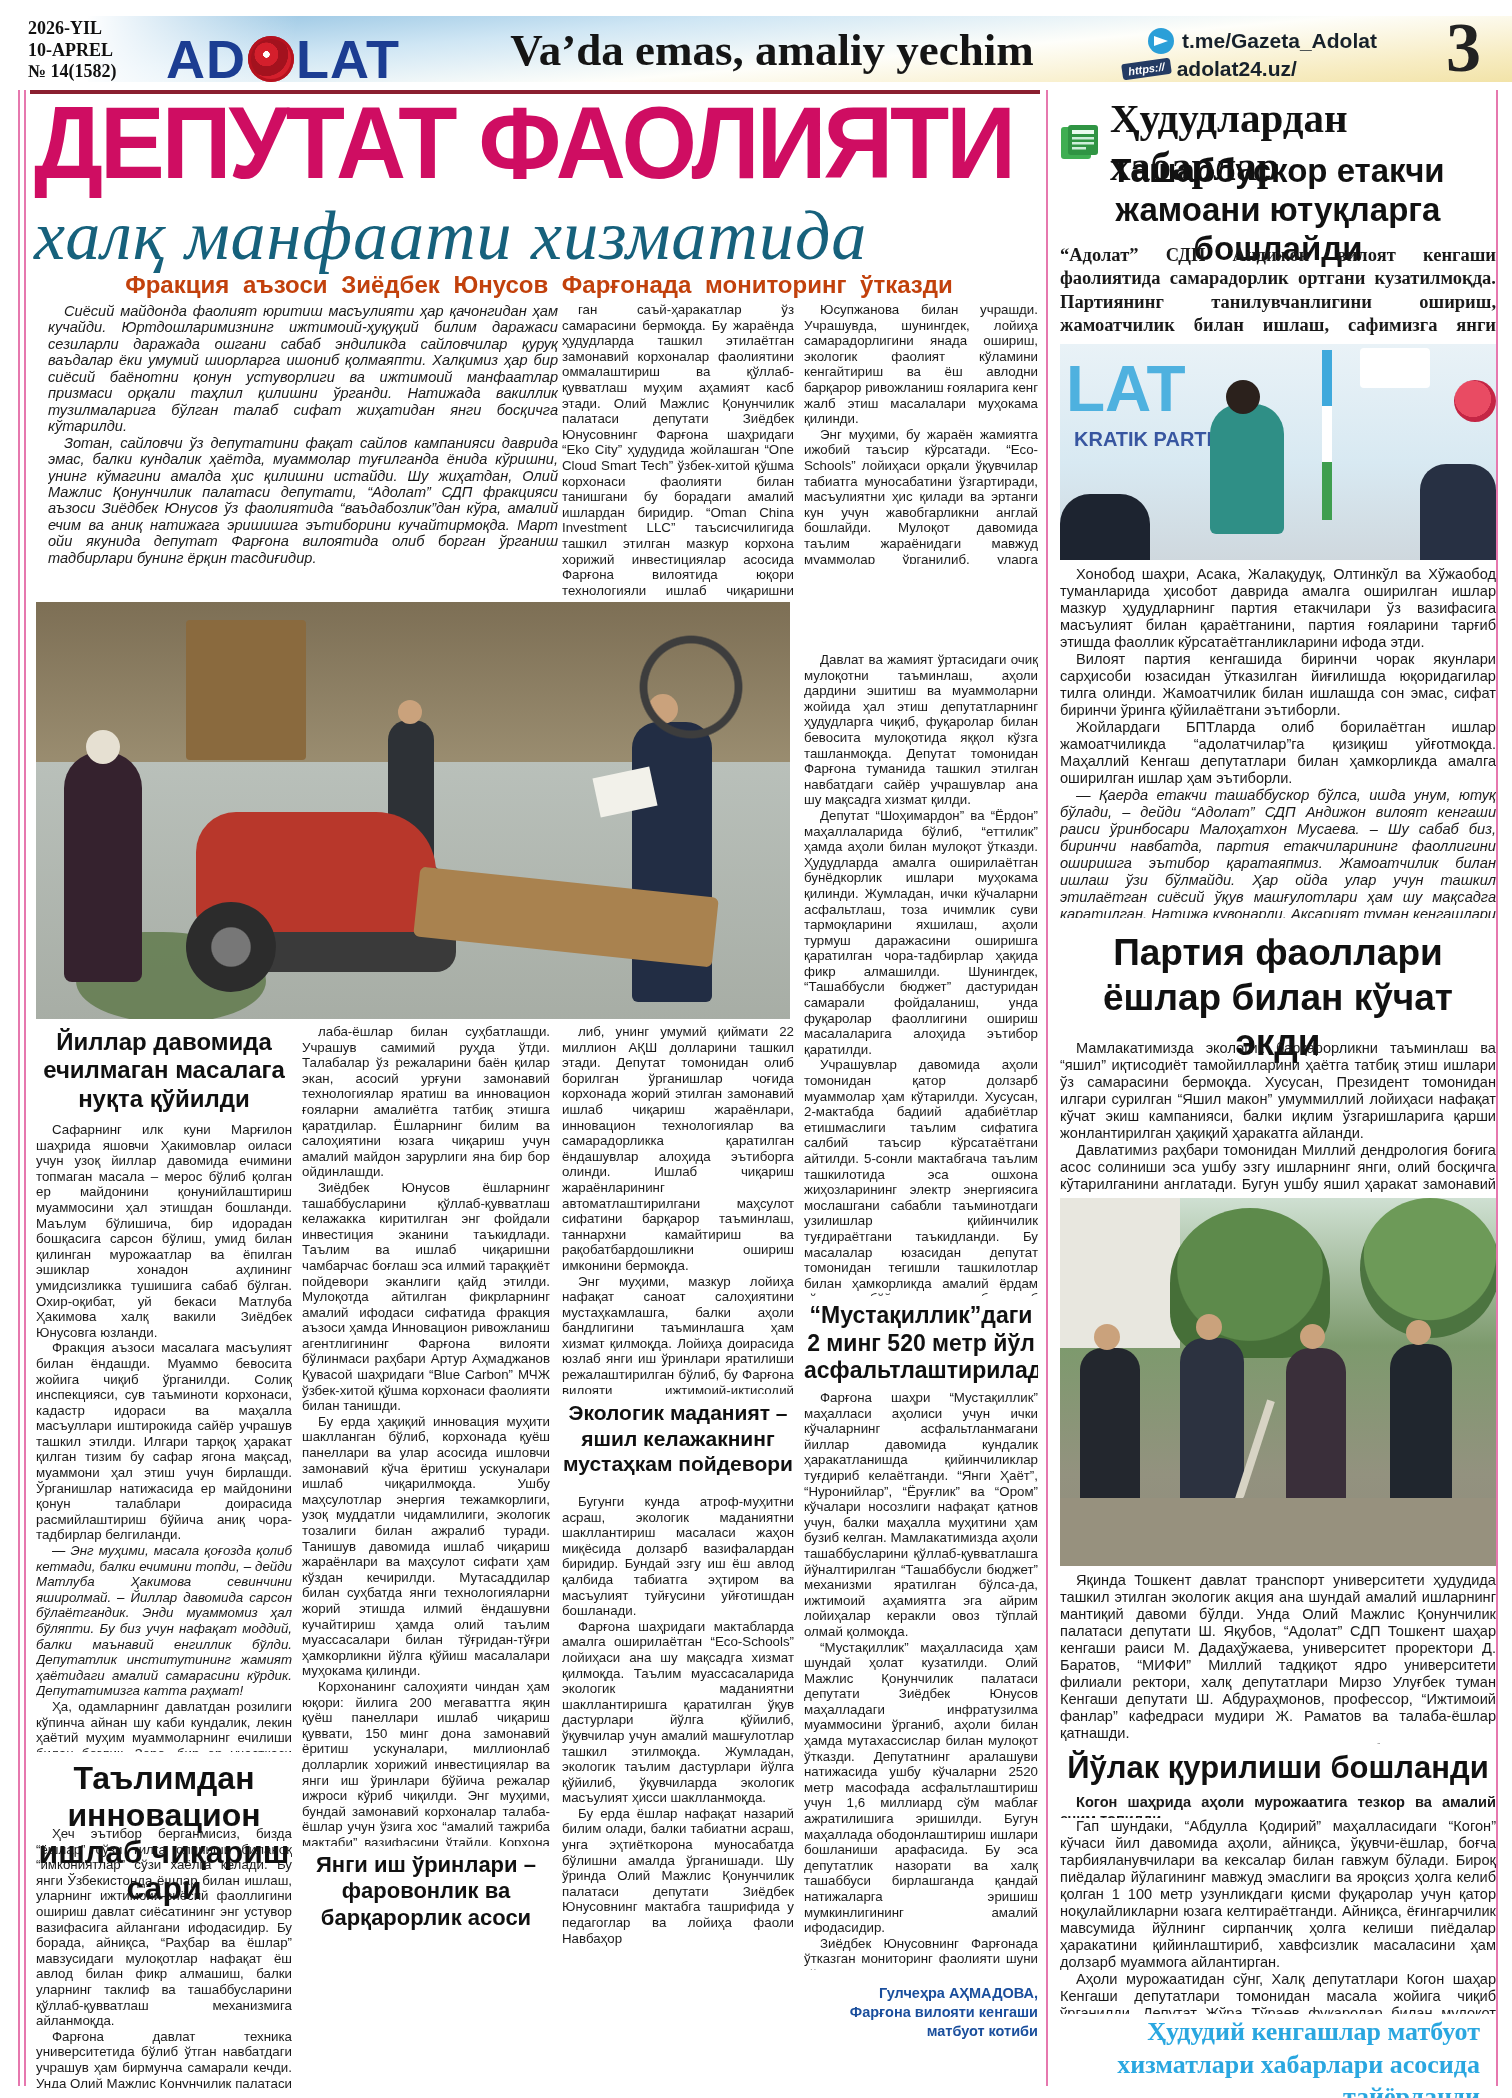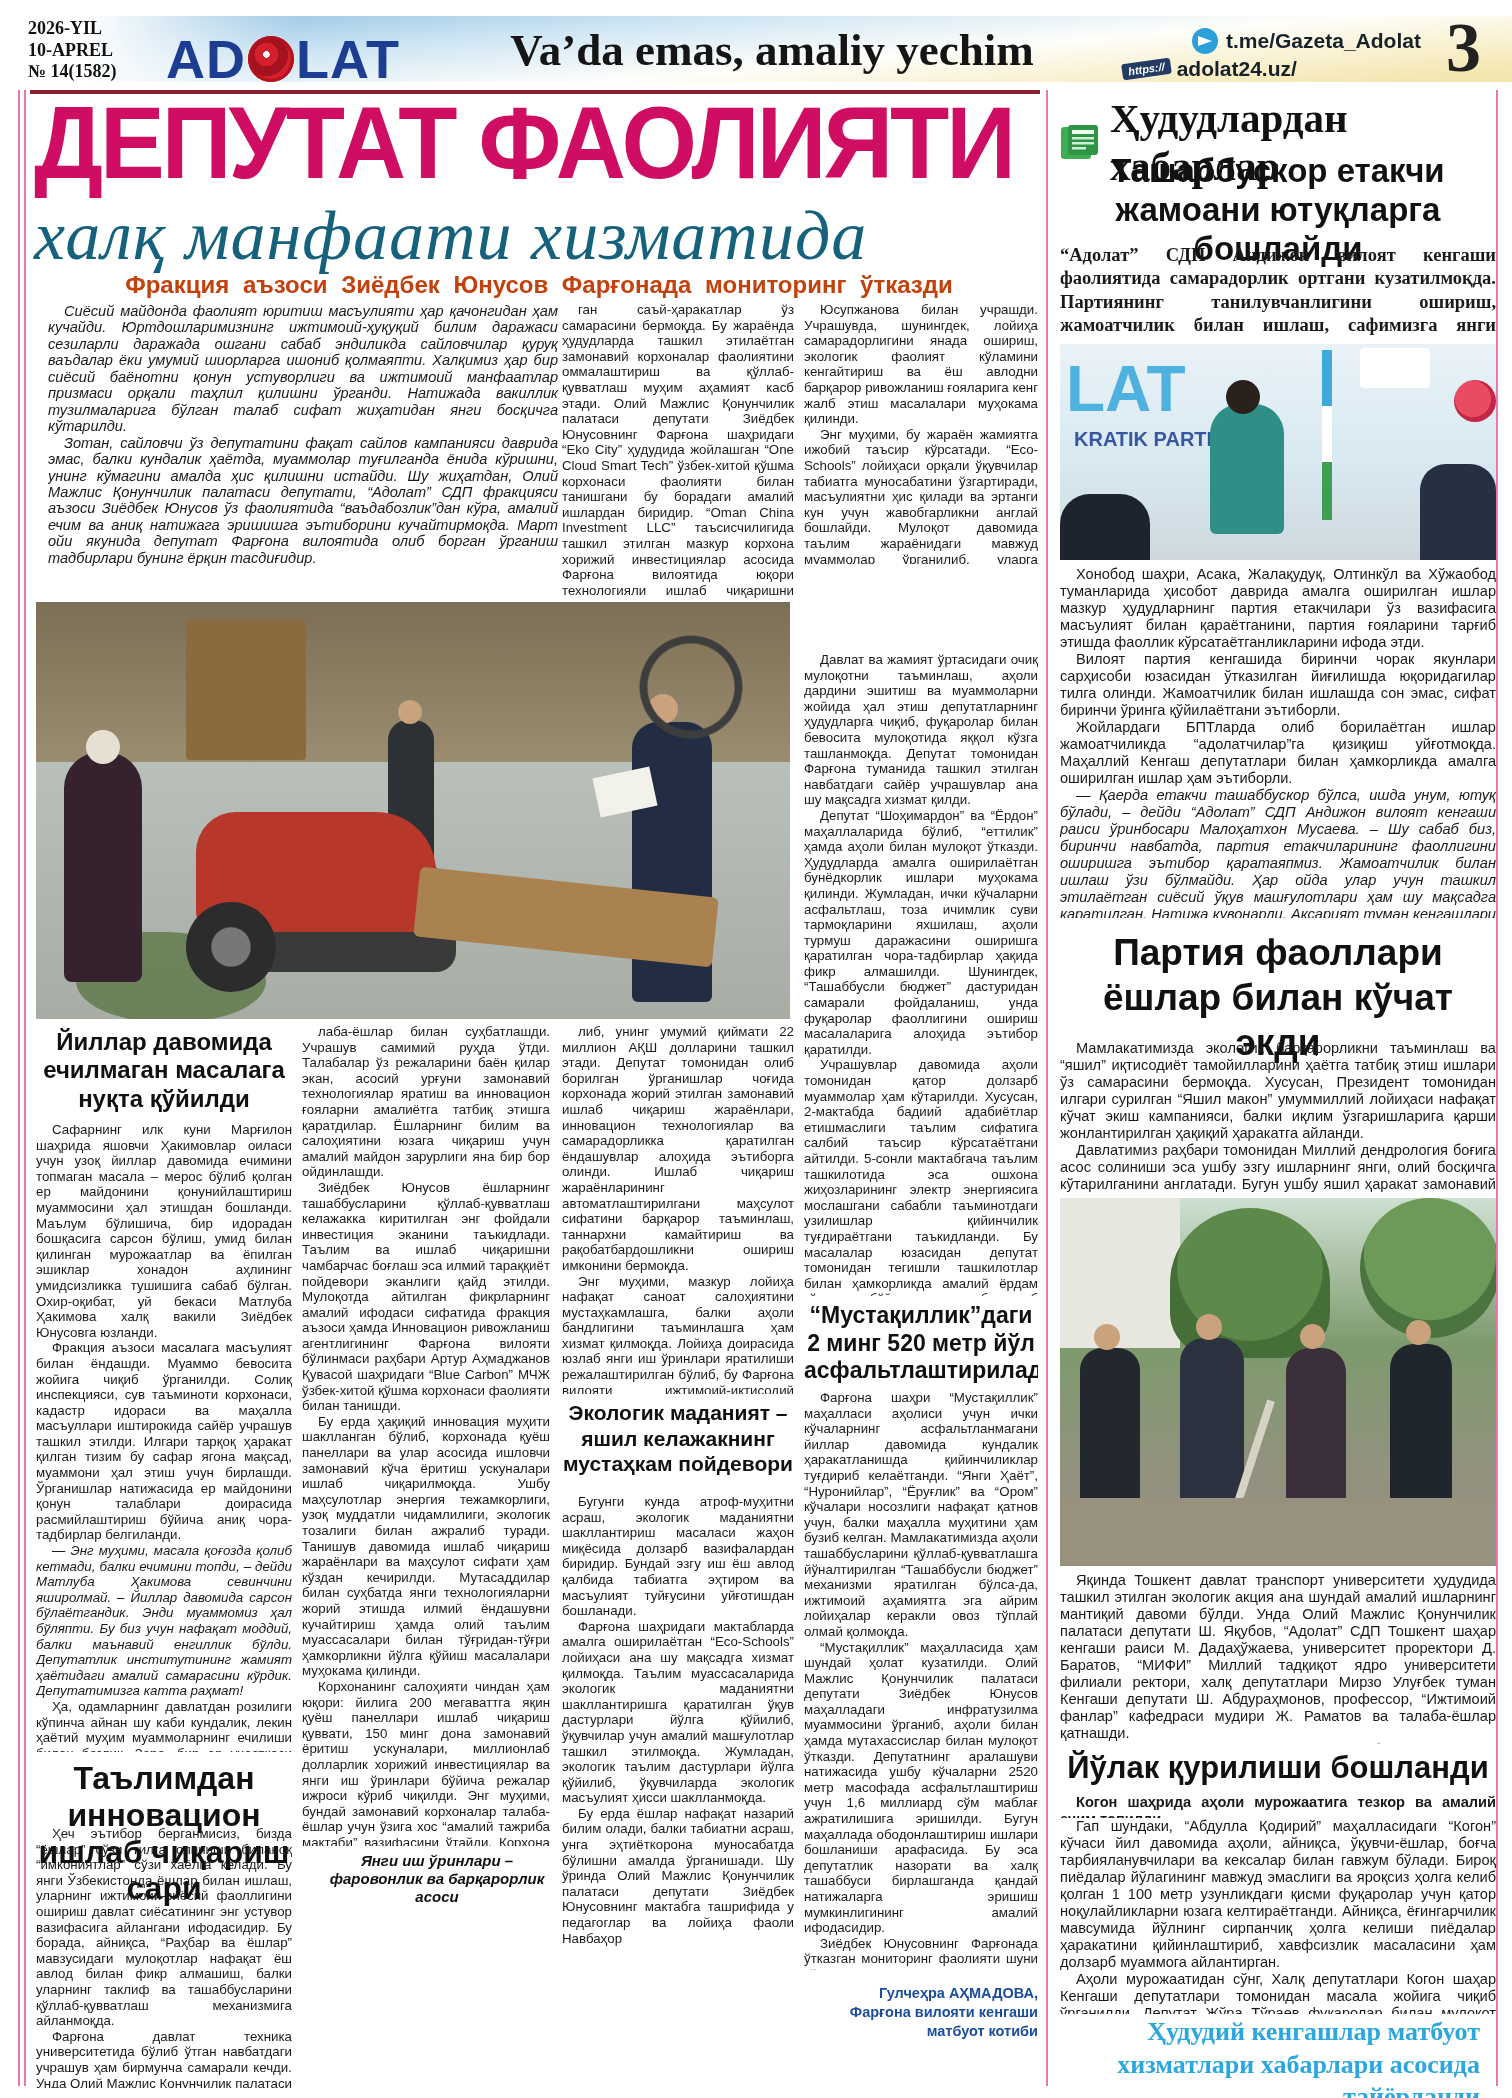--- a/index.html
+++ b/index.html
@@ -12,21 +12,21 @@
         background:linear-gradient(100deg,#ffffff 0%,rgba(255,255,255,0) 60%);}
   .dateblock{position:absolute;left:28px;top:18px;width:150px;font-family:"Liberation Serif",serif;
         font-weight:bold;font-size:18px;line-height:1.2;color:#111;}
   .logo{position:absolute;left:166px;top:28px;display:flex;align-items:center;
         font-weight:800;font-size:54px;color:#1c3d92;letter-spacing:1px;font-family:"Liberation Sans",sans-serif;}
   .rose{display:inline-block;width:46px;height:46px;border-radius:50%;margin:0 2px;
         background:radial-gradient(circle at 40% 40%,#ffffff 0 8%,#d41f2c 9% 30%,#a3121e 31% 55%,#d41f2c 56% 100%);
         box-shadow:inset 0 0 0 3px #b5121f;}
   .slogan{position:absolute;left:402px;top:24px;width:740px;text-align:center;
         font-family:"Liberation Serif",serif;font-weight:bold;font-size:45px;color:#151515;}
-  .tgrow{position:absolute;left:1192px;top:28px;display:flex;align-items:center;gap:8px;
+  .tgrow{position:absolute;left:1148px;top:28px;display:flex;align-items:center;gap:8px;
         font-weight:bold;font-size:21px;color:#17212b;}
   .tgicon{width:26px;height:26px;border-radius:50%;background:#2b9fd8;position:relative;flex:0 0 auto;}
   .tgicon:before{content:"";position:absolute;left:6px;top:8px;width:0;height:0;
         border-left:14px solid #fff;border-top:5px solid transparent;border-bottom:5px solid transparent;}
   .webrow{position:absolute;left:1122px;top:57px;display:flex;align-items:center;gap:6px;
         font-weight:bold;font-size:21px;color:#17212b;}
   .httpsbadge{display:inline-block;background:#243b63;color:#fff;font-size:11px;font-style:italic;
         padding:2px 6px;border-radius:3px;transform:rotate(-8deg);font-weight:bold;}
   .pagenum{position:absolute;left:1446px;top:8px;font-family:"Liberation Serif",serif;
         font-weight:bold;font-size:70px;color:#222;}
@@ -137,21 +137,21 @@
       <p class="para">Ҳеч эътибор берганмисиз, бизда “ёшлар” сўзи тилга олиниши биланоқ “имкониятлар” сўзи хаёлга келади. Бу янги Ўзбекистонда ёшлар билан ишлаш, уларнинг ижтимоий-сиёсий фаоллигини ошириш давлат сиёсатининг энг устувор вазифасига айлангани ифодасидир. Бу борада, айниқса, “Раҳбар ва ёшлар” мавзусидаги мулоқотлар нафақат ёш авлод билан фикр алмашиш, балки уларнинг таклиф ва ташаббусларини қўллаб-қувватлаш механизмига айланмоқда.</p>
       <p class="para">Фарғона давлат техника университетида бўлиб ўтган навбатдаги учрашув ҳам бирмунча самарали кечди. Унда Олий Мажлис Қонунчилик палатаси депутати Зиёдбек Юнусов та-</p>
     </div>
 
   <div class="col bodytext" style="left:302px;top:1024px;width:248px;height:822px;">
       <p class="para">лаба-ёшлар билан суҳбатлашди. Учрашув самимий руҳда ўтди. Талабалар ўз режаларини баён қилар экан, асосий урғуни замонавий технологиялар яратиш ва инновацион ғояларни амалиётга татбиқ этишга қаратдилар. Ёшларнинг билим ва салоҳиятини юзага чиқариш учун амалий майдон зарурлиги яна бир бор ойдинлашди.</p>
       <p class="para">Зиёдбек Юнусов ёшларнинг ташаббусларини қўллаб-қувватлаш келажакка киритилган энг фойдали инвестиция эканини таъкидлади. Таълим ва ишлаб чиқаришни чамбарчас боғлаш эса илмий тараққиёт пойдевори эканлиги қайд этилди. Мулоқотда айтилган фикрларнинг амалий ифодаси сифатида фракция аъзоси ҳамда Инновацион ривожланиш агентлигининг Фарғона вилояти бўлинмаси раҳбари Артур Аҳмаджанов Қувасой шаҳридаги “Blue Carbon” МЧЖ ўзбек-хитой қўшма корхонаси фаолияти билан танишди.</p>
       <p class="para">Бу ерда ҳақиқий инновация муҳити шаклланган бўлиб, корхонада қуёш панеллари ва улар асосида ишловчи замонавий кўча ёритиш ускуналари ишлаб чиқарилмоқда. Ушбу маҳсулотлар энергия тежамкорлиги, узоқ муддатли чидамлилиги, экологик тозалиги билан ажралиб туради. Танишув давомида ишлаб чиқариш жараёнлари ва маҳсулот сифати ҳам кўздан кечирилди. Мутасаддилар билан суҳбатда янги технологияларни жорий этишда илмий ёндашувни кучайтириш ҳамда олий таълим муассасалари билан тўғридан-тўғри ҳамкорликни йўлга қўйиш масалалари муҳокама қилинди.</p>
       <p class="para">Корхонанинг салоҳияти чиндан ҳам юқори: йилига 200 мегаваттга яқин қуёш панеллари ишлаб чиқариш қуввати, 150 минг дона замонавий ёритиш ускуналари, миллионлаб долларлик хорижий инвестициялар ва янги иш ўринлари бўйича режалар ижроси кўриб чиқилди. Энг муҳими, бундай замонавий корхоналар талаба-ёшлар учун ўзига хос “амалий тажриба мактаби” вазифасини ўтайди. Корхона раҳбарияти университет билан яқин ҳамкорлик қилишга, иқтидорли ёшларни амалиётга қабул қилишга тайёр эканини билдирди.</p>
     </div>
-  <div class="h3" style="left:313px;top:1852px;width:248px;font-size:15px;line-height:1.2;font-style:italic;">Янги иш ўринлари – фаровонлик ва барқарорлик асоси</div>
+  <div class="h3" style="left:302px;top:1852px;width:248px;font-size:22px;line-height:1.2;">Янги иш ўринлари – фаровонлик ва барқарорлик асоси</div>
 
   <div class="col bodytext" style="left:562px;top:302px;width:232px;height:298px;">
       <p class="para">ган саъй-ҳаракатлар ўз самарасини бермоқда. Бу жараёнда ҳудудларда ташкил этилаётган замонавий корхоналар фаолиятини оммалаштириш ва қўллаб-қувватлаш муҳим аҳамият касб этади. Олий Мажлис Қонунчилик палатаси депутати Зиёдбек Юнусовнинг Фарғона шаҳридаги “Eko City” ҳудудида жойлашган “One Cloud Smart Tech” ўзбек-хитой қўшма корхонаси фаолияти билан танишгани бу борадаги амалий ишлардан биридир. “Oman China Investment LLC” таъсисчилигида ташкил этилган мазкур корхона хорижий инвестициялар асосида Фарғона вилоятида юқори технологияли ишлаб чиқаришни йўлга қўймоқда.</p>
     </div>
   <div class="col bodytext" style="left:562px;top:1024px;width:232px;height:370px;">
       <p class="para">либ, унинг умумий қиймати 22 миллион АҚШ долларини ташкил этади. Депутат томонидан олиб борилган ўрганишлар чоғида корхонада жорий этилган замонавий ишлаб чиқариш жараёнлари, инновацион технологиялар ва самарадорликка қаратилган ёндашувлар алоҳида эътиборга олинди. Ишлаб чиқариш жараёнларининг автоматлаштирилгани маҳсулот сифатини барқарор таъминлаш, таннархни камайтириш ва рақобатбардошликни ошириш имконини бермоқда.</p>
       <p class="para">Энг муҳими, мазкур лойиҳа нафақат саноат салоҳиятини мустаҳкамлашга, балки аҳоли бандлигини таъминлашга ҳам хизмат қилмоқда. Лойиҳа доирасида юзлаб янги иш ўринлари яратилиши режалаштирилган бўлиб, бу Фарғона вилояти ижтимоий-иқтисодий ривожига салмоқли ҳисса қўшади. Шу билан бирга, корхонада маҳаллий мутахассисларни тайёрлаш, уларнинг касбий малакасини ошириш ва замонавий технологиялар билан ишлаш кўникмаларини шакллантиришга алоҳида эътибор қаратилмоқда. Бу эса инсон капитали ривожи учун муҳим омил ҳисобланади.</p>
     </div>
   <div class="h3" style="left:562px;top:1400px;width:232px;font-size:21px;line-height:1.22;">Экологик маданият – яшил келажакнинг мустаҳкам пойдевори</div>
   <div class="col bodytext" style="left:562px;top:1494px;width:232px;height:594px;">

